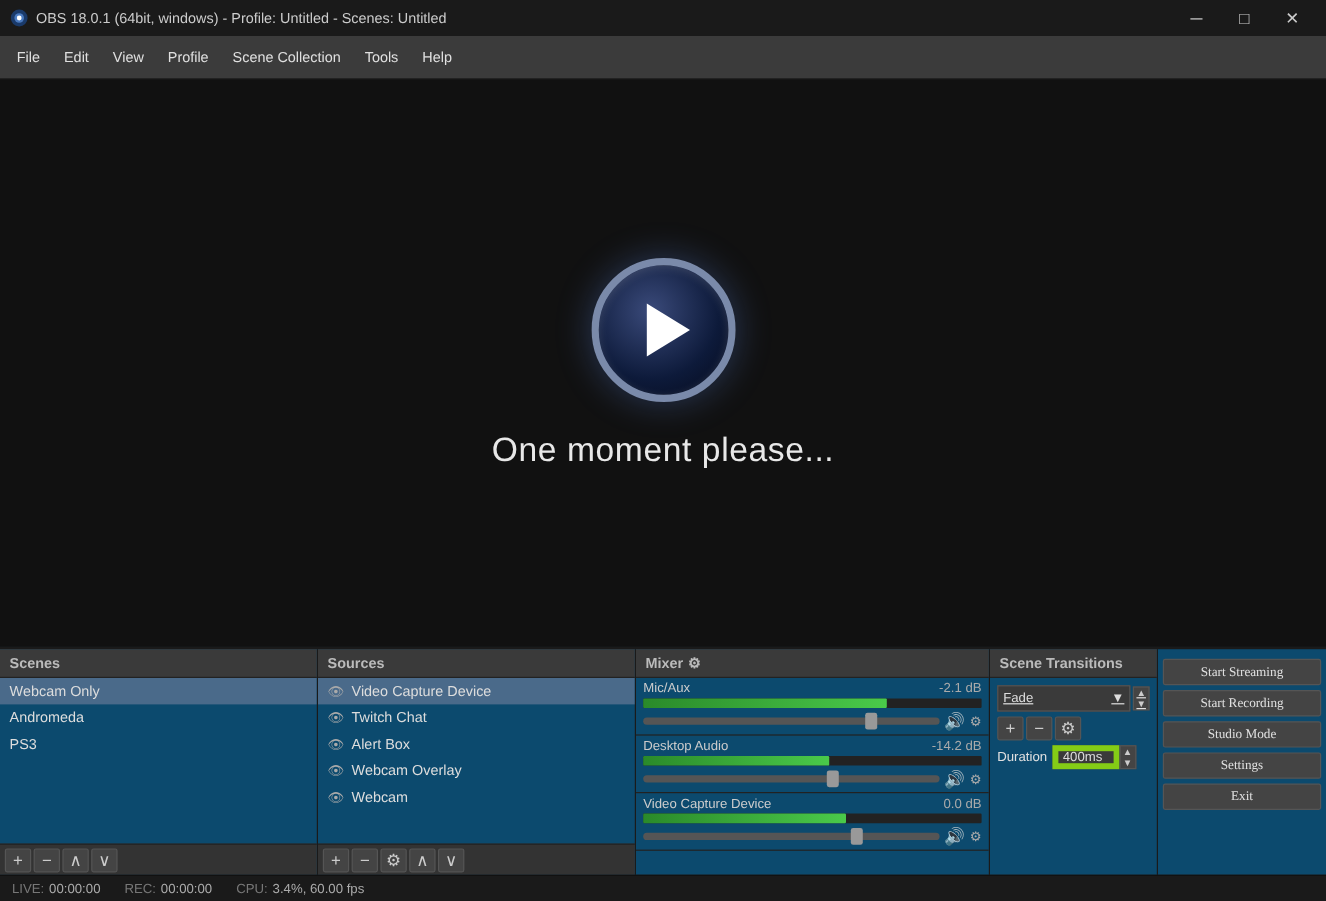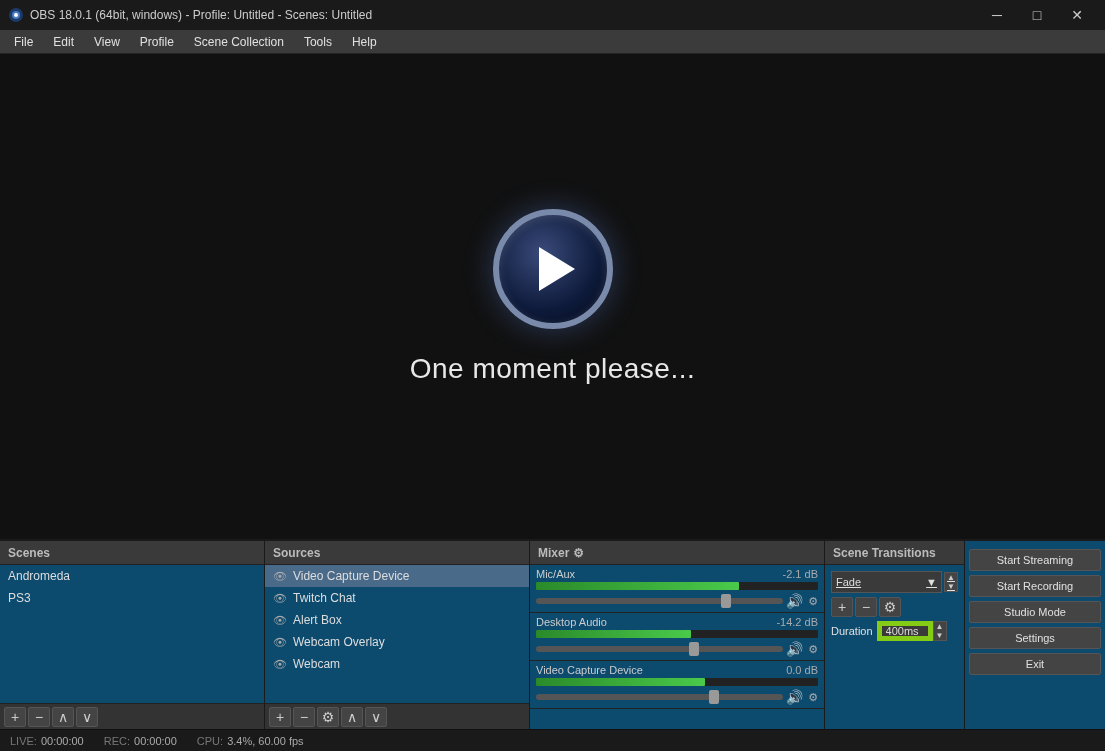--- a/index.html
+++ b/index.html
@@ -46,21 +46,21 @@
       align-items: center;
       justify-content: center;
       cursor: pointer;
       font-size: 14px;
       color: #cccccc;
     }
 
     
     #menubar {
       background: #3b3b3b;
-      height: 24px;
+      height: 36px;
       display: flex;
       align-items: center;
       padding: 0 4px;
       border-bottom: 1px solid #222;
     }
     .menu-item {
       padding: 4px 10px;
       cursor: pointer;
       font-size: 12px;
       color: #e0e0e0;
@@ -321,20 +321,21 @@
     .ctrl-btn {
       background: #444;
       border: 1px solid #555;
       color: #e0e0e0;
       font-size: 11px;
       padding: 4px 6px;
       cursor: pointer;
       text-align: center;
       margin: 2px 4px;
       border-radius: 2px;
+      font-family: Liberation Serif, serif;
     }
     .ctrl-btn.stream { margin-top: 4px; }
 
     
     #statusbar {
       height: 22px;
       background: #1a1a1a;
       border-top: 1px solid #111;
       display: flex;
       align-items: center;
@@ -385,20 +386,21 @@
   <div class="loading-text">One moment please...</div>
 </div>
 
 <div id="bottom">
 
   <div id="scenes-panel">
     <div class="panel-header">
       <span>Scenes</span>
     </div>
     <div class="panel-content">
+      <div class="scene-item selected">Webcam Only</div>
       <div class="scene-item">Andromeda</div>
       <div class="scene-item">PS3</div>
     </div>
     <div class="panel-toolbar">
       <div class="tool-btn">+</div>
       <div class="tool-btn">−</div>
       <div class="tool-btn">∧</div>
       <div class="tool-btn">∨</div>
     </div>
   </div>

